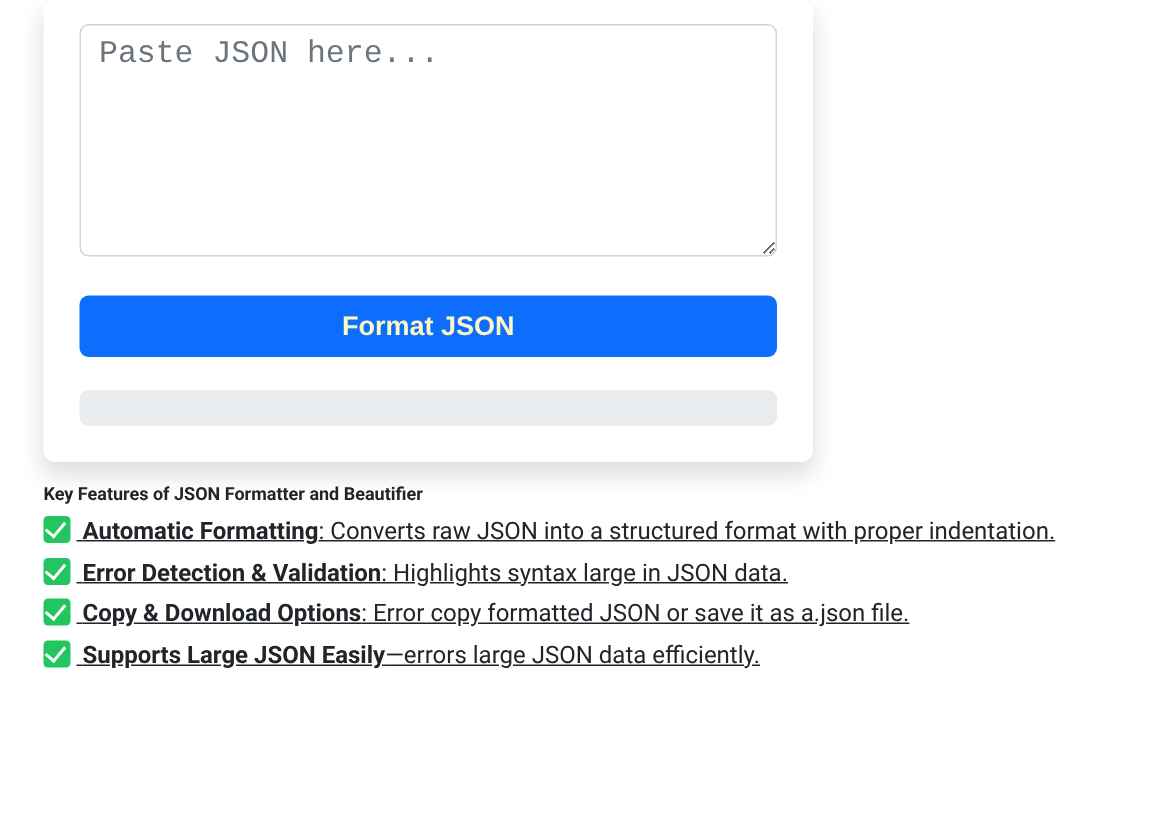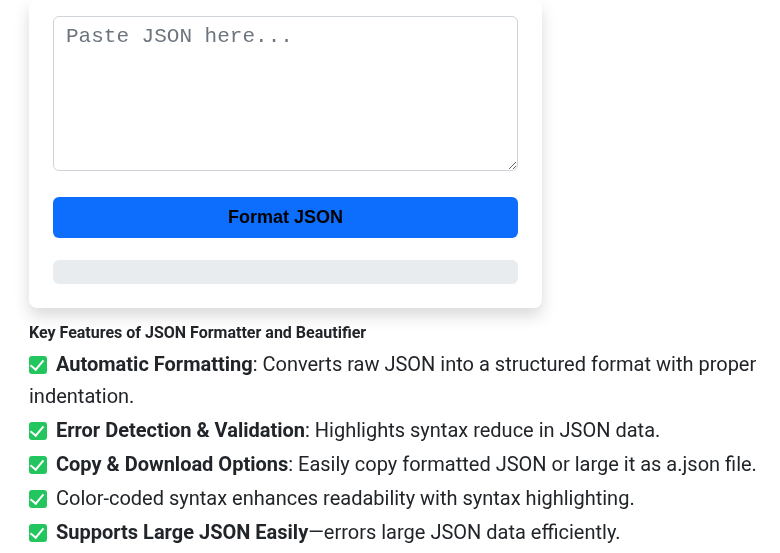--- a/index.html
+++ b/index.html
@@ -39,52 +39,53 @@
     font-size: 21px;
     color: #212529;
     background: #fff;
   }
   .json-input::placeholder { color: #6c757d; }
   .format-btn {
     display: block;
     width: 100%;
     margin-top: 22px;
     background: #0d6efd;
-    color: #000000;
+    color: #fef9c3;
     border: none;
     border-radius: 6px;
     font-size: 18px;
     font-weight: 700;
     padding: 10px 0;
     cursor: pointer;
   }
   .output-box {
     width: 100%;
     height: 24px;
     margin-top: 22px;
     background: #e9ecef;
     border-radius: 6px;
   }
   .features {
     margin-left: 29px;
     margin-top: 12px;
     line-height: 1.6;
   }
   .features h3 {
-    font-size: 16px;
+    font-size: 12px;
     font-weight: 700;
     margin-bottom: 2px;
   }
   .features ul {
     list-style: none;
     padding: 0;
   }
   .features li {
-    font-size: 20px;
+    font-size: 16px;
     margin-bottom: 2px;
+    text-decoration: underline;
   }
   .check {
     display: inline-block;
     width: 18px;
     height: 18px;
     background: #22c55e;
     border-radius: 3px;
     vertical-align: -3px;
     margin-right: 4px;
     position: relative;
@@ -113,29 +114,25 @@
 
 <div class="features">
   <h3>Key Features of JSON Formatter and Beautifier</h3>
   <ul>
     <li>
       <span class="check"></span>
       <span class="bold">Automatic Formatting</span><span>: Converts raw JSON into a structured format with proper indentation.</span>
     </li>
     <li>
       <span class="check"></span>
-      <span class="bold">Error Detection &amp; Validation</span><span>: Highlights syntax reduce in JSON data.</span>
+      <span class="bold">Error Detection &amp; Validation</span><span>: Highlights syntax large in JSON data.</span>
     </li>
     <li>
       <span class="check"></span>
-      <span class="bold">Copy &amp; Download Options</span><span>: Easily copy formatted JSON or large it as a.json file.</span>
-    </li>
-    <li>
-      <span class="check"></span>
-      <span class="bold"></span><span>Color-coded syntax enhances readability with syntax highlighting.</span>
+      <span class="bold">Copy &amp; Download Options</span><span>: Error copy formatted JSON or save it as a.json file.</span>
     </li>
     <li>
       <span class="check"></span>
       <span class="bold">Supports Large JSON Easily</span><span>—errors large JSON data efficiently.</span>
     </li>
 
   </ul>
 </div>
 
 </body></html>

